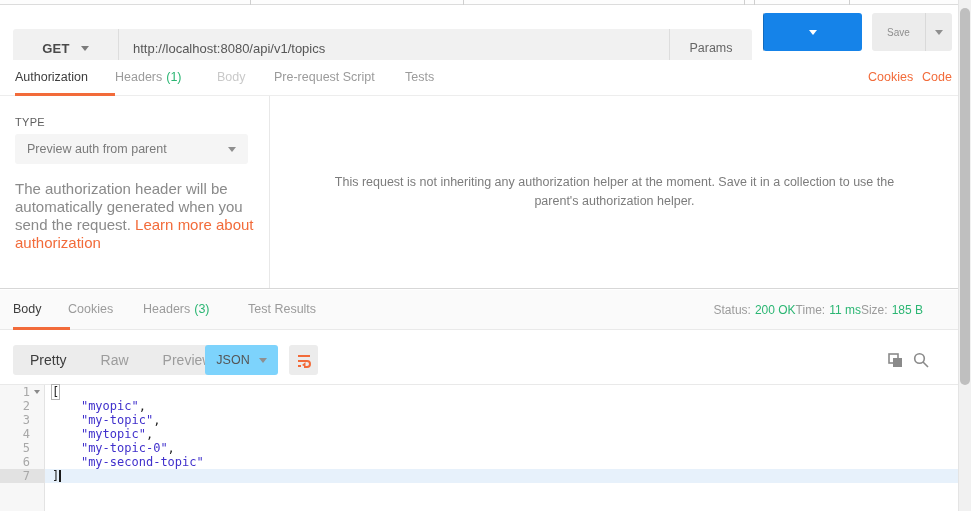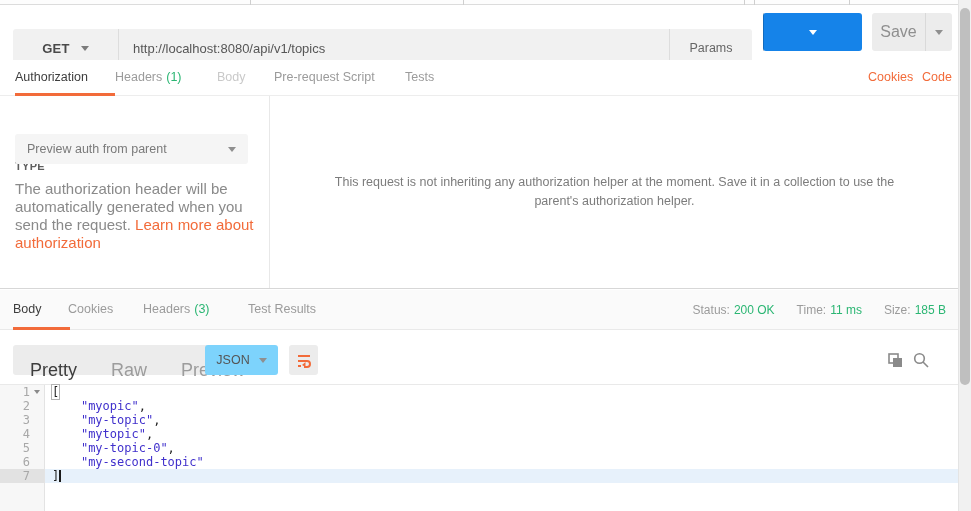--- a/index.html
+++ b/index.html
@@ -19,57 +19,57 @@
   
   .url-group { position:absolute; left:13px; top:13px; width:739px; height:38px; background:#f1f1f1; border-radius:3px; display:flex; align-items:stretch;margin-top:16px; }
   .method-cell { width:106px; display:flex; align-items:center; justify-content:center; gap:11px; border-right:1px solid #ddd; cursor:pointer; }
   .method-label { font-size:13px; font-weight:bold; color:#4a4a4a; letter-spacing:.3px; }
   .url-cell { flex:1; display:flex; align-items:center; padding-left:14px; font-size:13px; color:#565656; }
   .params-cell { width:83px; display:flex; align-items:center; justify-content:center; border-left:1px solid #ddd; font-size:12.5px; color:#666; cursor:pointer; }
   .send-btn { position:absolute; left:763px; top:13px; width:99px; height:38px; background:#1583e9; border-radius:3px; display:flex; cursor:pointer; }
   .send-main { width:66px; display:flex; align-items:center; justify-content:center; color:#fff; font-size:13.5px; font-weight:bold; }
   .send-caret-cell { flex:1; display:flex; align-items:center; justify-content:center; border-left:1px solid rgba(0,0,0,.18); }
   .save-btn { position:absolute; left:872px; top:13px; width:80px; height:38px; background:#ececec; border-radius:3px; display:flex; cursor:pointer; }
-  .save-main { width:53px; display:flex; align-items:center; justify-content:center; color:#8f8f8f; font-size:16px; }
+  .save-main { width:53px; display:flex; align-items:center; justify-content:center; color:#8f8f8f; font-size:10px; }
   .save-caret-cell { flex:1; display:flex; align-items:center; justify-content:center; border-left:1px solid #d9d9d9; }
 
   
   .req-tabs { position:absolute; top:60px; left:0; right:13px; height:36px; border-bottom:1px solid #ededed; background:#fff; }
   .req-tab { position:absolute; top:0; height:35px; line-height:35px; font-size:12.5px; color:#9b9b9b; cursor:pointer; white-space:nowrap; }
   .req-tab .badge { color:#2bb673; margin-left:4px; }
   .req-tab.active { color:#3d3d3d; }
   .req-tab.disabled { color:#c9c9c9; }
   .tab-underline { position:absolute; left:0; bottom:-1px; width:100px; height:3px; background:#f26b3a; }
   .corner-link { position:absolute; top:0; height:35px; line-height:35px; font-size:12.5px; color:#f26b3a; cursor:pointer; }
 
   
   .auth-section { position:absolute; top:96px; left:0; right:13px; height:193px; background:#fff; border-bottom:1px solid #d7d7d7; }
   .auth-left { position:absolute; left:0; top:0; bottom:0; width:270px; border-right:1px solid #e8e8e8; }
-  .type-label { position:absolute; left:15px; top:20px; font-size:11px; font-weight:bold; color:#5f5f5f; letter-spacing:.3px;margin-top:44px; }
+  .type-label { position:absolute; left:15px; top:20px; font-size:11px; font-weight:normal; color:#5f5f5f; letter-spacing:.3px; }
   .auth-dropdown { position:absolute; left:15px; top:38px; width:233px; height:30px; background:#f5f5f5; border-radius:3px; display:flex; align-items:center; padding:0 12px; cursor:pointer; }
   .auth-dropdown-value { flex:1; font-size:12.5px; color:#7a7a7a; }
   .auth-help { position:absolute; left:15px; top:84px; width:240px; font-size:15px; line-height:18px; color:#8a8a8a; }
   .auth-help a, .auth-link { color:#f26b3a; text-decoration:none; cursor:pointer; }
   .auth-right { position:absolute; left:271px; right:0; top:0; bottom:0; display:flex; align-items:center; justify-content:center; }
   .inherit-msg { width:600px; text-align:center; font-size:12.5px; line-height:19px; color:#7c7c7c; }
 
   
   .resp-header { position:absolute; top:290px; left:0; right:13px; height:40px; background:#fafafa; border-bottom:1px solid #e9e9e9; }
   .resp-tab { position:absolute; top:0; height:39px; line-height:39px; font-size:12.5px; color:#9b9b9b; cursor:pointer; white-space:nowrap; }
   .resp-tab .badge { color:#2bb673; margin-left:4px; }
   .resp-tab.active { color:#3d3d3d; }
   .resp-underline { position:absolute; left:0; bottom:-1px; width:57px; height:3px; background:#f26b3a; }
-  .status-block { position:absolute; right:12px; top:0; height:100%; display:flex; align-items:center; gap:22px; }
+  .status-block { position:absolute; right:35px; top:0; height:100%; display:flex; align-items:center; }
   .status-item { font-size:12px; color:#9b9b9b; }
   .status-item .val { color:#2bb673; margin-left:4px; }
 
   
   .resp-toolbar { position:absolute; top:330px; left:0; right:13px; height:54px; background:#fff; }
   .seg-group { position:absolute; left:13px; top:15px; height:30px; background:#ececec; border-radius:3px; display:flex; }
-  .seg { padding:10px 17px; line-height:30px; font-size:18px; color:#9c9c9c; cursor:pointer; }
+  .seg { padding:0 17px; line-height:30px; font-size:14px; color:#9c9c9c; cursor:pointer; }
   .seg.active { color:#3d3d3d; }
   .format-dd { position:absolute; left:205px; top:15px; width:73px; height:30px; background:#7dd3fc; border-radius:3px; display:flex; align-items:center; justify-content:center; gap:9px; cursor:pointer; }
   .format-dd .fmt { font-size:12.5px; color:#555; }
   .wrap-btn { position:absolute; left:289px; top:15px; width:29px; height:30px; background:#ececec; border-radius:3px; display:flex; align-items:center; justify-content:center; cursor:pointer; }
   .icon-btn { position:absolute; top:21px; width:18px; height:18px; cursor:pointer; }
   .icon-copy { right:54px; }
   .icon-search { right:28px; }
 
   
   .editor { position:absolute; top:384px; left:0; right:13px; bottom:0; background:#fff; border-top:1px solid #e9e9e9; font-family:"DejaVu Sans Mono", monospace; font-size:12px; cursor:text; }

